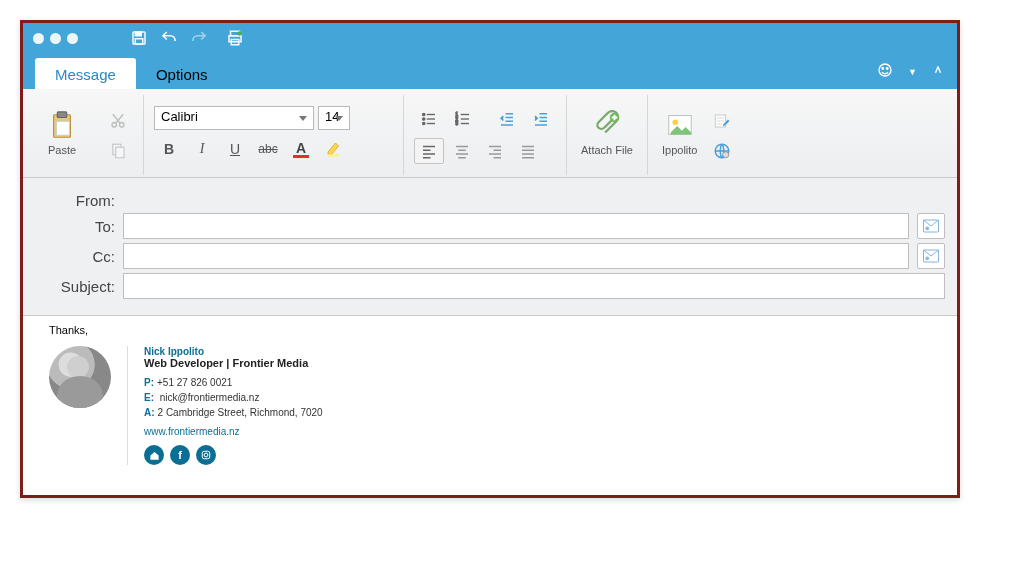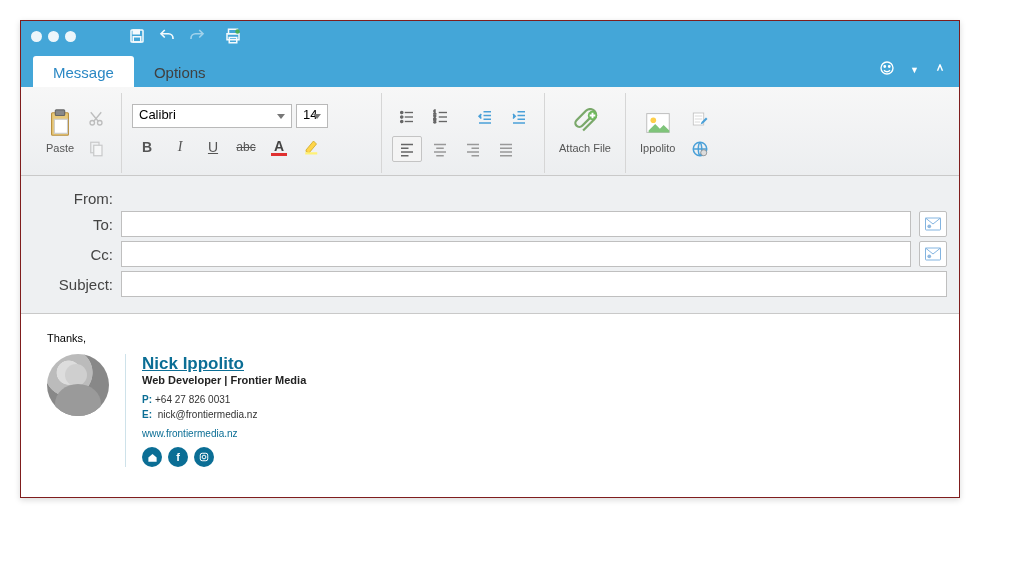--- a/index.html
+++ b/index.html
@@ -3,21 +3,21 @@
 <meta charset="utf-8">
 <style>
   * { box-sizing: border-box; margin: 0; padding: 0; }
   body {
     font-family: -apple-system, "Segoe UI", Arial, sans-serif;
     background: #fff;
     padding: 20px;
   }
   .window {
     width: 940px;
-    border: 1px solid #7f1d1d;
+    border: 3px solid #7f1d1d;
     box-shadow: 0 2px 6px rgba(0,0,0,0.15);
     background: #fff;
   }
   
   .titlebar {
     background: #44a6d8;
     height: 30px;
     display: flex;
     align-items: center;
     padding: 0 10px;
@@ -38,21 +38,21 @@
     background: #44a6d8;
     height: 36px;
     display:flex;
     align-items:flex-end;
     padding: 0 12px;
     position:relative;
   }
   .tab {
     padding: 8px 20px 6px 20px;
     font-size:15px;
-    color:#404040;
+    color:#000000;
     cursor:pointer;
   }
   .tab.active {
     background:#fff;
     color:#2b88c4;
     border-top-left-radius:3px;
     border-top-right-radius:3px;
   }
   .tabright {
     position:absolute; right:12px; top:8px;
@@ -125,21 +125,21 @@
     padding:0 6px; font-size:13px;
   }
   .addrbtn {
     width:28px; height:26px; border:1px solid #bfbfbf; background:#fff;
     display:flex; align-items:center; justify-content:center; cursor:pointer;
     border-radius:2px;
   }
   .addrbtn svg { width:18px; height:16px; }
   
   .bodyarea {
-    padding: 18px 26px 30px 26px;
+    padding: 8px 26px 30px 26px;
     font-size:12px;
     border-radius:32px;
   }
   .sig {
     display:flex; gap:16px; align-items:flex-start; margin-top:10px;
   }
   .sigdivider {
     width:1px; background:#0b6e95; align-self:stretch; opacity:.2;
   }
   .avatar {
@@ -150,21 +150,21 @@
     overflow:hidden;
   }
   .avatar::before{
     content:""; position:absolute; left:18px; top:10px;
     width:22px; height:22px; border-radius:50%; background:#cfcfcf;
   }
   .avatar::after{
     content:""; position:absolute; left:8px; top:30px;
     width:46px; height:40px; border-radius:50% 50% 0 0; background:#9a9a9a;
   }
-  .signame { color:#0b6e95; font-weight:700; font-size:17px;text-decoration:underline; }
+  .signame { color:#0b6e95; font-weight:700; font-size:10px; }
   .sigtitle { font-size:11px; font-weight:600; color:#222; margin-bottom:6px;}
   .sigline { font-size:10px; color:#333; line-height:1.5;}
   .sigline strong { color:#0b6e95; font-weight:700; margin-right:3px;}
   .sigurl { color:#0b6e95; font-size:10px; margin-top:6px; display:block;}
   .socials { display:flex; gap:6px; margin-top:8px;}
   .socials span {
     width:20px; height:20px; border-radius:50%;
     background:#0b6e95; color:#fff;
     display:flex; align-items:center; justify-content:center;
     font-size:11px; font-weight:700;
@@ -222,21 +222,21 @@
           </svg></span>
       <span style="font-size:9px">▼</span>
       <span style="font-size:14px;font-weight:700">＾</span>
     </div>
   </div>
 
   <div class="ribbon">
 
 
     <div class="group">
-      <div style="display:flex;gap:0;align-items:flex-start">
+      <div style="display:flex;gap:20px;align-items:flex-start">
         <div class="bigbtn">
           <span class="ic">
             <svg viewBox="0 0 32 32" fill="#e8c878" stroke="#b89040" stroke-width="1.2">
                 <rect x="7" y="5" width="18" height="24" rx="1"></rect>
                 <rect x="11" y="2" width="10" height="6" rx="1" fill="#888" stroke="#666"></rect>
                 <rect x="10" y="12" width="14" height="15" fill="#fff" stroke="#ccc"></rect>
               </svg>
           </span>
           <span>Paste</span>
         </div>
@@ -440,22 +440,23 @@
   </div>
 
   <div class="bodyarea">
     <div style="font-size:11px;margin-bottom:6px">Thanks,</div>
     <div class="sig">
       <div class="avatar"></div>
       <div class="sigdivider"></div>
       <div>
         <div class="signame">Nick Ippolito</div>
         <div class="sigtitle">Web Developer | Frontier Media</div>
-        <div class="sigline"><strong>P:</strong><span>+64 27 826 0031</span></div>
+        <div class="sigline"><strong>P:</strong><span>+51 27 826 0021</span></div>
         <div class="sigline"><strong>E:</strong> <span>nick@frontiermedia.nz</span></div>
+        <div class="sigline"><strong>A:</strong><span>2 Cambridge Street, Richmond, 7020</span></div>
         <a class="sigurl">www.frontiermedia.nz</a>
         <div class="socials">
           <span>
               <svg viewBox="0 0 16 16" width="11" height="11" fill="#fff">
                 <path d="M2 8l6-5 6 5v6H2z"></path>
               </svg>
             </span>
           <span>f</span>
           <span>
               <svg viewBox="0 0 16 16" width="10" height="10" fill="none" stroke="#fff" stroke-width="1.6">

